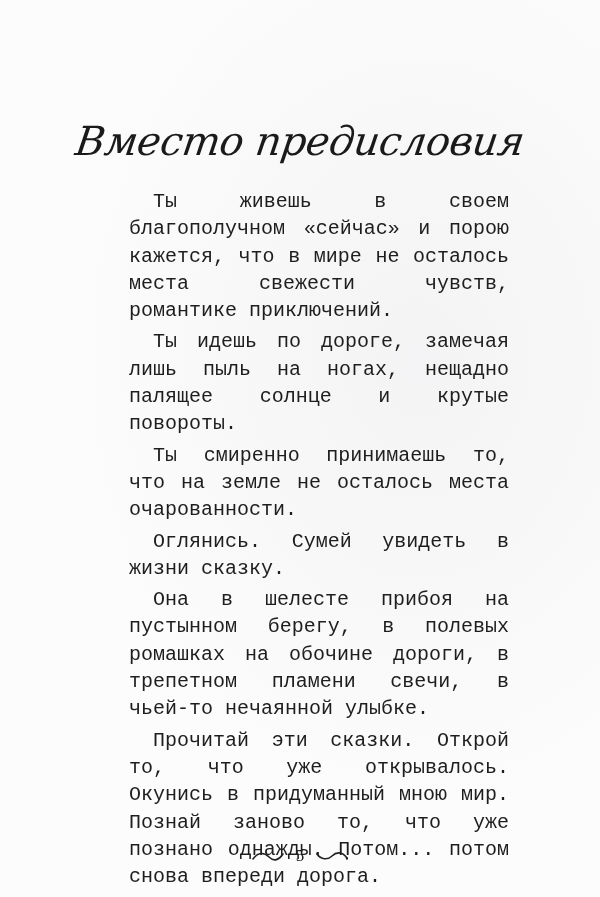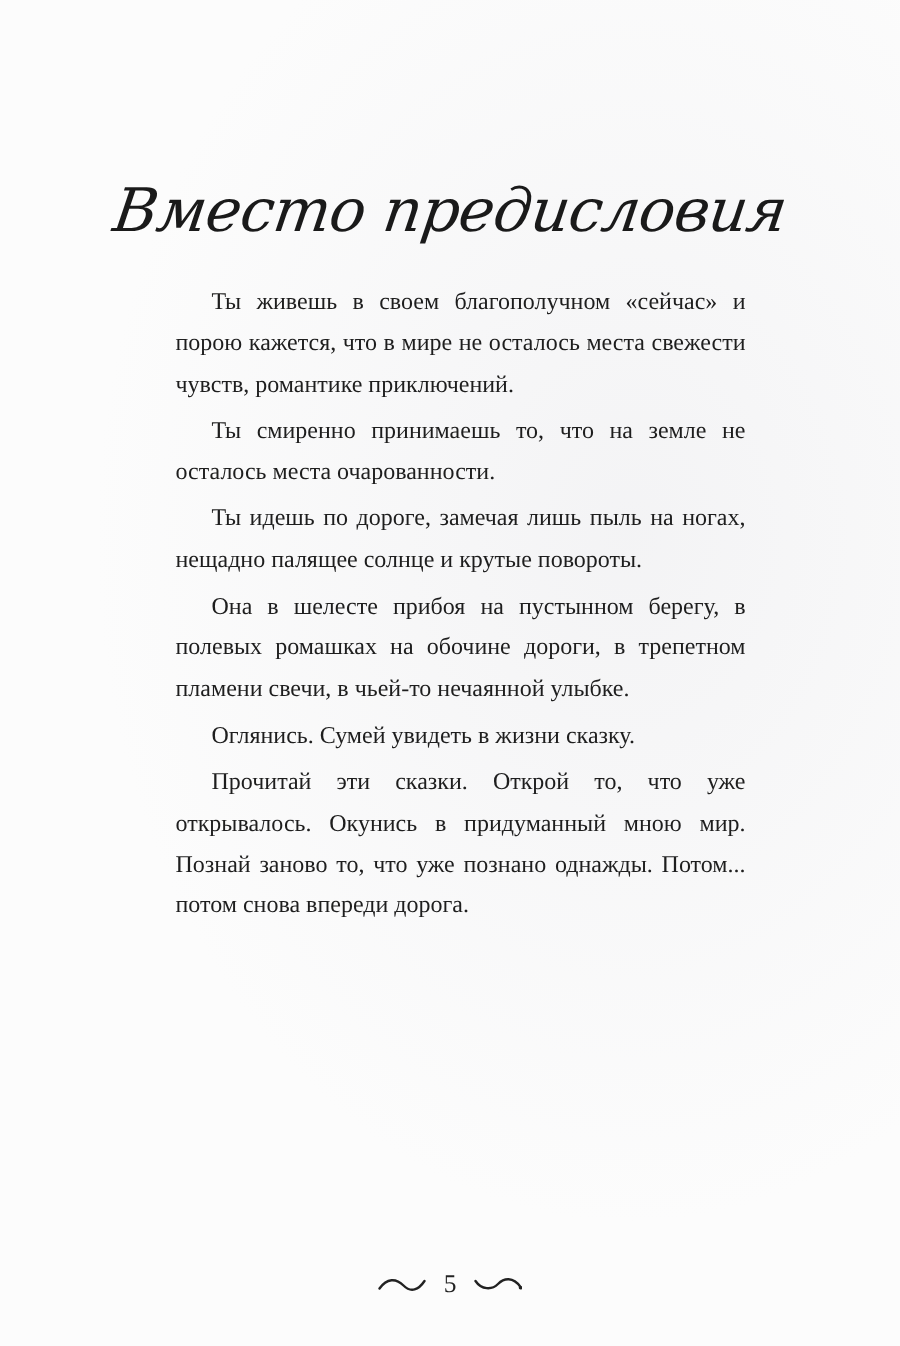--- a/index.html
+++ b/index.html
@@ -28,25 +28,25 @@
       text-align: center;
       font-family: "DejaVu Serif", serif;
       font-style: italic;
       font-size: 40px;
       color: #1a1a1a;
       letter-spacing: -0.5px;
       transform: skewX(-8deg);
     }
     .body-text {
       position: absolute;
-      left: 117px;
+      left: 129px;
       width: 380px;
       top: 188px;
-      font-family: Liberation Serif, serif;
-      font-size: 16px;
+      font-family: Liberation Mono, monospace;
+      font-size: 20px;
       line-height: 27.3px;
       color: #1e1e1e;
     }
     .para {
       margin: 0 0 4px 0;
       text-indent: 24px;
       text-align: justify;
       hyphens: manual;
     }
     .folio {
@@ -70,24 +70,24 @@
     }
   </style>
 </head>
 <body>
 
 <div class="page">
   <div class="title">Вместо предисловия</div>
 
   <div class="body-text">
     <p class="para">Ты живешь в своем благополучном «сейчас» и порою кажется, что в мире не осталось места свежести чувств, романтике приключений.</p>
+    <p class="para">Ты идешь по дороге, замечая лишь пыль на ногах, нещадно палящее солнце и крутые повороты.</p>
     <p class="para">Ты смиренно принимаешь то, что на земле не осталось места очарованности.</p>
-    <p class="para">Ты идешь по дороге, замечая лишь пыль на ногах, нещадно палящее солнце и крутые повороты.</p>
+    <p class="para">Оглянись. Сумей увидеть в жизни сказку.</p>
     <p class="para">Она в шелесте прибоя на пустынном берегу, в полевых ромашках на обочине дороги, в трепетном пламени свечи, в чьей-то нечаянной улыбке.</p>
-    <p class="para">Оглянись. Сумей увидеть в жизни сказку.</p>
     <p class="para">Прочитай эти сказки. Открой то, что уже открывалось. Окунись в придуманный мною мир. Познай заново то, что уже познано однажды. Потом... потом снова впереди дорога.</p>
   </div>
 
   <div class="folio">
     <svg class="swash" viewBox="0 0 32 12">
       <path d="M1 9 C 6 2, 12 2, 17 7 S 27 10, 31 4" fill="none" stroke="#222" stroke-width="1.6" stroke-linecap="round"></path>
     </svg>
     <span>5</span>
     <svg class="swash" viewBox="0 0 32 12">
       <path d="M1 4 C 5 10, 12 10, 16 6 S 26 1, 31 8" fill="none" stroke="#222" stroke-width="1.6" stroke-linecap="round"></path>

